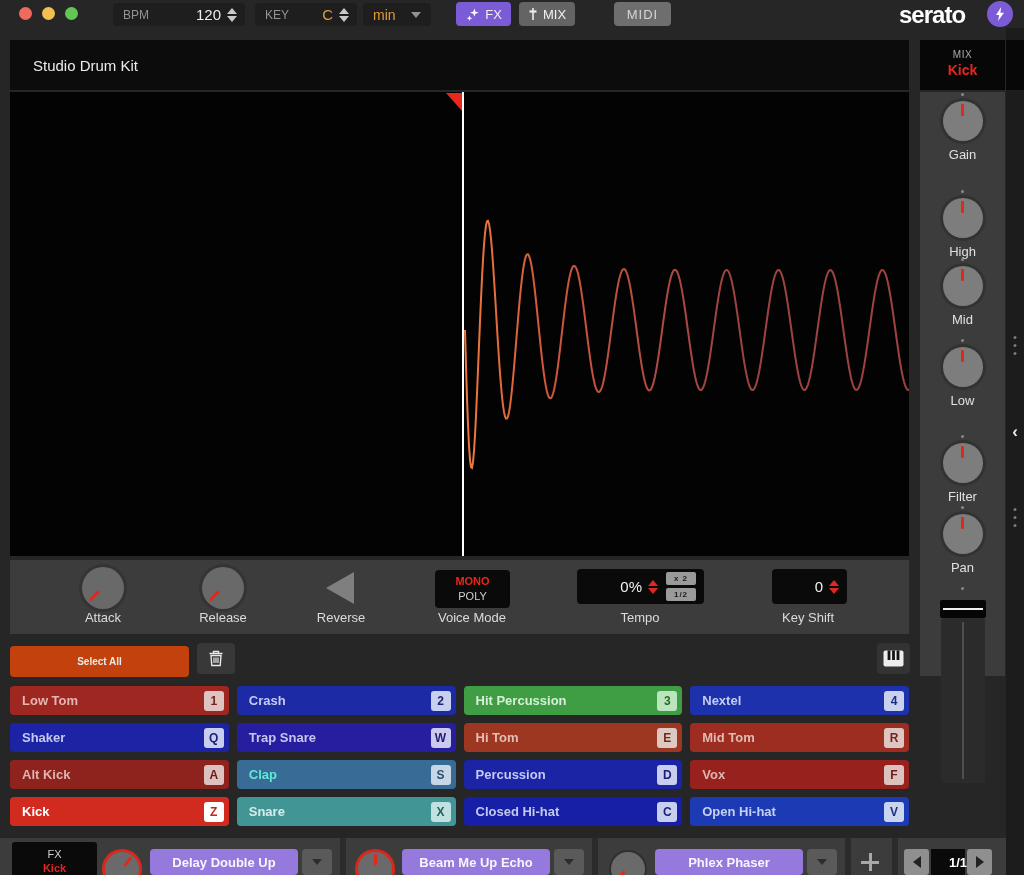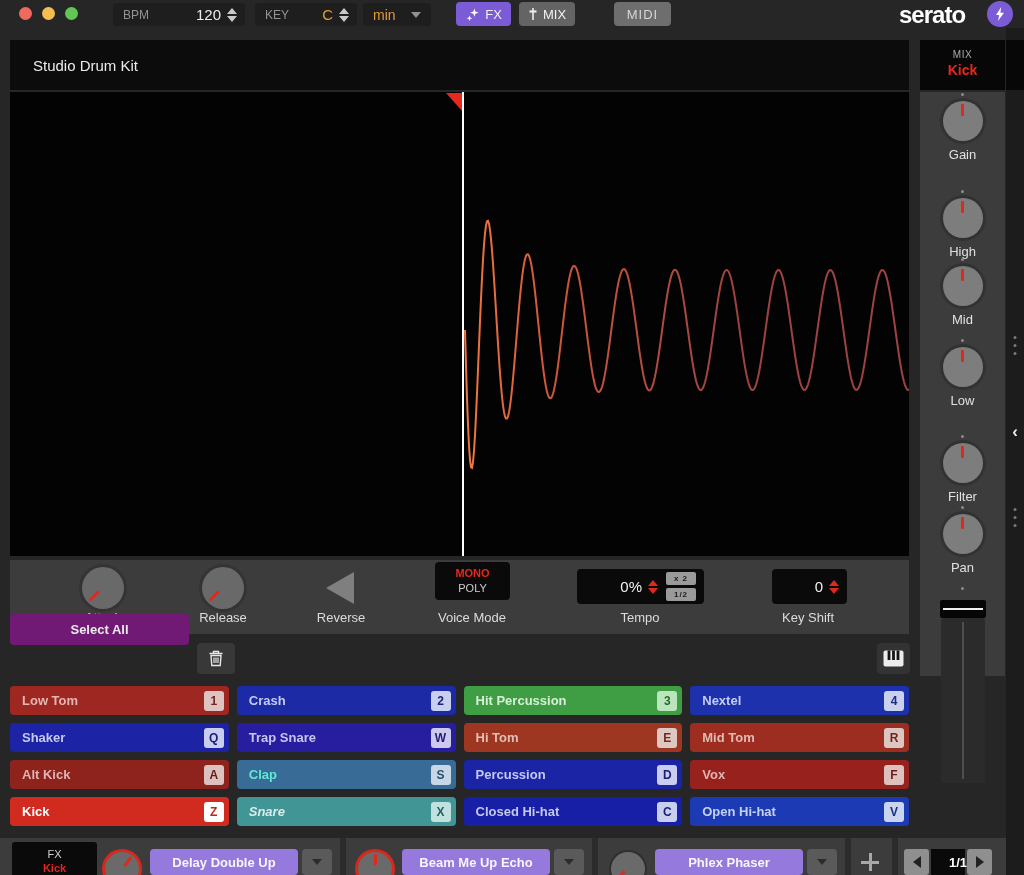--- a/index.html
+++ b/index.html
@@ -38,21 +38,21 @@
   .rev-tri { position:absolute; width:0; height:0; border-top:16px solid transparent; border-bottom:16px solid transparent; border-right:28px solid #7f7f7f; }
   .blackbox { position:absolute; background:#0a0a0a; border-radius:4px; }
   .vm-opt-on { display:block; text-align:center; font-size:11px; font-weight:700; color:#e8271c; margin-top:5px; }
   .vm-opt-off { display:block; text-align:center; font-size:11px; color:#cfcfcf; margin-top:3px; }
   .numbox { display:flex; align-items:center; padding:0 8px; }
   .numval { flex:1; text-align:right; font-size:15px; color:#f2f2f2; }
   .minibtns { display:flex; flex-direction:column; gap:3px; margin-left:8px; }
   .minibtn { width:30px; height:13px; background:#9a9a9a; border-radius:2px; font-size:8px; font-weight:700; color:#1c1c1c; display:flex; align-items:center; justify-content:center; letter-spacing:1px; }
 
   
-  .selectall { position:absolute; left:10px; top:614px; width:179px; height:31px; background:#701a75; border-radius:4px; display:flex; align-items:center; justify-content:center; font-size:13px; font-weight:600; color:#eaeaea; }
+  .selectall { position:absolute; left:10px; top:646px; width:179px; height:31px; background:#c2410c; border-radius:4px; display:flex; align-items:center; justify-content:center; font-size:10px; font-weight:600; color:#eaeaea; }
   .toolbtn { position:absolute; top:643px; height:31px; background:#383838; border-radius:4px; display:flex; align-items:center; justify-content:center; }
 
   
   .padgrid { position:absolute; left:10px; top:686px; width:899px; display:grid; grid-template-columns:repeat(4,1fr); gap:8px; }
   .pad { height:29px; border-radius:4px; display:flex; align-items:center; padding:0 5px 0 12px; }
   .pad-label { font-size:13px; font-weight:600; }
   .pad-key { margin-left:auto; width:20px; height:20px; border-radius:3px; font-size:12px; font-weight:700; display:flex; align-items:center; justify-content:center; }
 
   
   .mix-header { position:absolute; left:920px; top:40px; width:85px; height:50px; background:#070707; text-align:center; }
@@ -187,21 +187,21 @@
   <div class="ctl-label" style="left:93px;">Attack</div>
 
   <div class="knob bigknob" style="left:192px; top:7px; --a:-135deg;">
       <div class="ind"></div>
     </div>
   <div class="ctl-label" style="left:213px;">Release</div>
 
   <div class="rev-tri" style="left:316px; top:12px;"></div>
   <div class="ctl-label" style="left:331px;">Reverse</div>
 
-  <div class="blackbox" style="left:425px; top:2px; width:75px; height:38px;">
+  <div class="blackbox" style="left:425px; top:10px; width:75px; height:38px;">
     <span class="vm-opt-on">MONO</span>
     <span class="vm-opt-off">POLY</span>
   </div>
   <div class="ctl-label" style="left:462px;">Voice Mode</div>
 
   <div class="blackbox numbox" style="left:567px; top:9px; width:127px; height:35px;">
     <span class="numval">0%</span>
     <span class="stepper red">
         <i class="tri-up"></i>
         <i class="tri-down"></i>
@@ -290,21 +290,21 @@
     </div>
     <div class="pad" style="background: rgb(151, 34, 29);">
       <span class="pad-label" style="color: rgb(224, 180, 176);">Vox</span>
       <span class="pad-key" style="background: rgb(220, 194, 191); color: rgb(113, 27, 22);">F</span>
     </div>
     <div class="pad selected" style="background: rgb(209, 43, 32);">
       <span class="pad-label" style="color: rgb(255, 255, 255);">Kick</span>
       <span class="pad-key" style="background: rgb(255, 255, 255); color: rgb(196, 35, 24);">Z</span>
     </div>
     <div class="pad" style="background: rgb(66, 149, 149);">
-      <span class="pad-label" style="color: rgb(213, 236, 236); font-style: italic;">Snare</span>
+      <span class="pad-label" style="color: rgb(213, 236, 236);">Snare</span>
       <span class="pad-key" style="background: rgb(193, 224, 224); color: rgb(38, 97, 97);">X</span>
     </div>
     <div class="pad" style="background: rgb(23, 31, 166);">
       <span class="pad-label" style="color: rgb(196, 201, 241);">Closed Hi-hat</span>
       <span class="pad-key" style="background: rgb(200, 206, 238); color: rgb(25, 30, 119);">C</span>
     </div>
     <div class="pad" style="background: rgb(28, 58, 180);">
       <span class="pad-label" style="color: rgb(197, 209, 242);">Open Hi-hat</span>
       <span class="pad-key" style="background: rgb(201, 212, 239); color: rgb(27, 47, 128);">V</span>
     </div>

